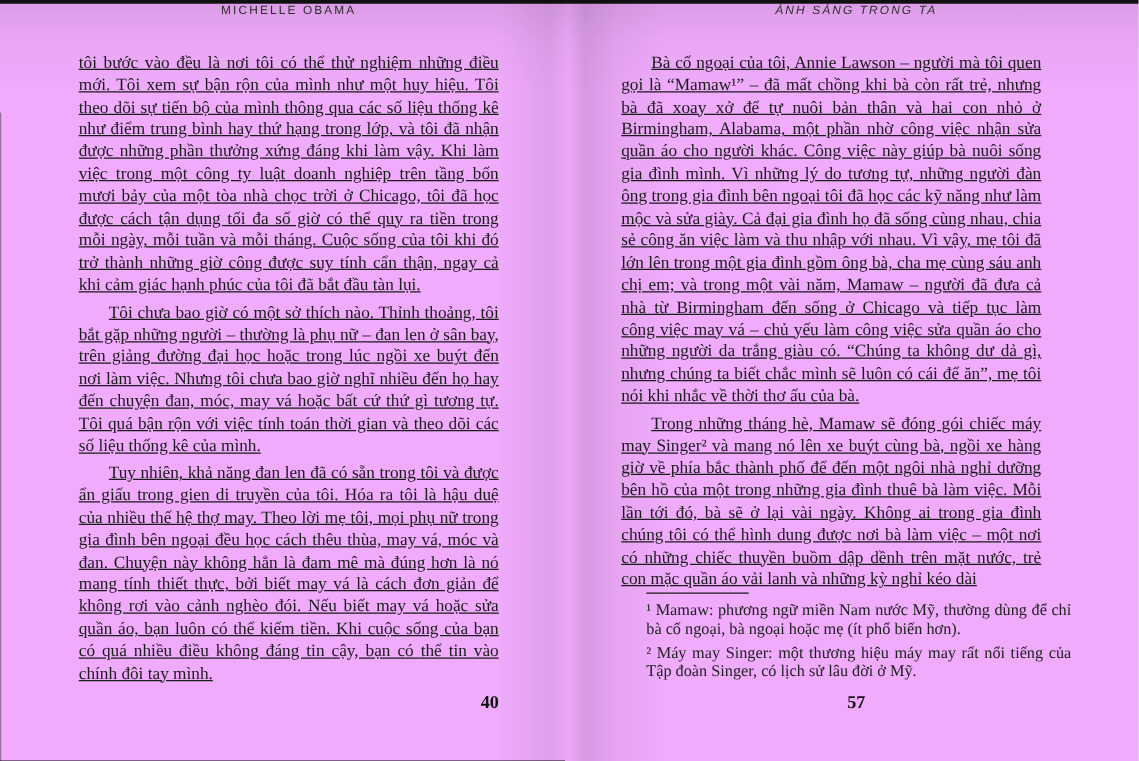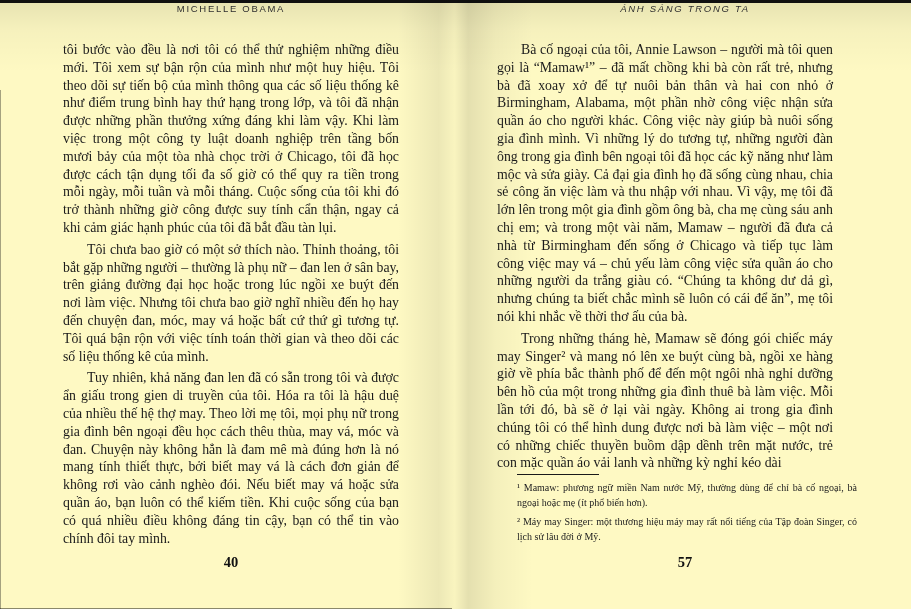--- a/index.html
+++ b/index.html
@@ -1,19 +1,19 @@
 <!DOCTYPE html>
 <html lang="vi"><head>
 <meta charset="utf-8">
 <style>
   html, body { margin:0; padding:0; background:#e9e9e9; }
   .spread {
     position:relative;
     width:911px; height:609px;
-    background:#fef9c3;
+    background:#f0abfc;
     overflow:hidden;
     font-family:"Liberation Serif","DejaVu Serif",serif;
   }
   .edge-top    { position:absolute; top:0; left:0; right:0; height:3px; background:#101010; }
   .top-vignette{ position:absolute; top:3px; left:0; right:0; height:70px;
                  background:linear-gradient(180deg, rgba(0,0,0,0.085), rgba(0,0,0,0.03) 40%, rgba(0,0,0,0) 100%); }
   .gutter-shadow{ position:absolute; top:0; bottom:0; left:398px; width:135px;
                  background:linear-gradient(90deg,
                    rgba(0,0,0,0)    0%,
                    rgba(0,0,0,0.07) 30%,
@@ -27,39 +27,39 @@
   .running-header{
     position:absolute; top:3px; text-align:center;
     font-family:"Liberation Sans","DejaVu Sans",sans-serif;
     font-size:9.5px; letter-spacing:1.7px; color:#2e2e2e; white-space:nowrap;
   }
   .header-left { left:63px;  width:336px; }
   .header-right{ left:517px; width:336px;font-style:italic; }
 
   .text-block{
     position:absolute; top:41px; width:336px;
-    font-size:13.8px; line-height:17.8px; text-align:justify; color:#1b1b1b;
+    font-size:13.8px; line-height:17.8px; text-align:justify; color:#1b1b1b;text-decoration:underline;
   }
   .text-left { left:63px; }
   .text-right{ left:497px; }
   .text-block p { margin:0 0 4px 0; text-indent:24px; }
   .text-block p.continued { text-indent:0; }
 
   .footnotes{
     position:absolute; left:517px; top:474px; width:340px;
-    font-size:10px; line-height:14.6px; text-align:justify; color:#222;font-family:Liberation Serif, serif;
+    font-size:13px; line-height:14.6px; text-align:justify; color:#222;font-family:Liberation Serif, serif;
   }
   .fn-rule{ width:82px; height:0; border-top:1.4px solid #1a1a1a; margin:0 0 6px 0; }
   .footnotes p{ margin:0 0 5px 0; }
 
   .page-number{
     position:absolute; top:554px; width:336px; text-align:center;
     font-size:14.5px; font-weight:bold; color:#111;
   }
-  .pn-left { left:63px; }
+  .pn-left { left:63px;text-align:right; }
   .pn-right{ left:517px; }
 </style>
 </head>
 <body>
 
 <div class="spread">
 
   <div class="edge-top"></div>
   <div class="top-vignette"></div>
   <div class="gutter-shadow"></div>

